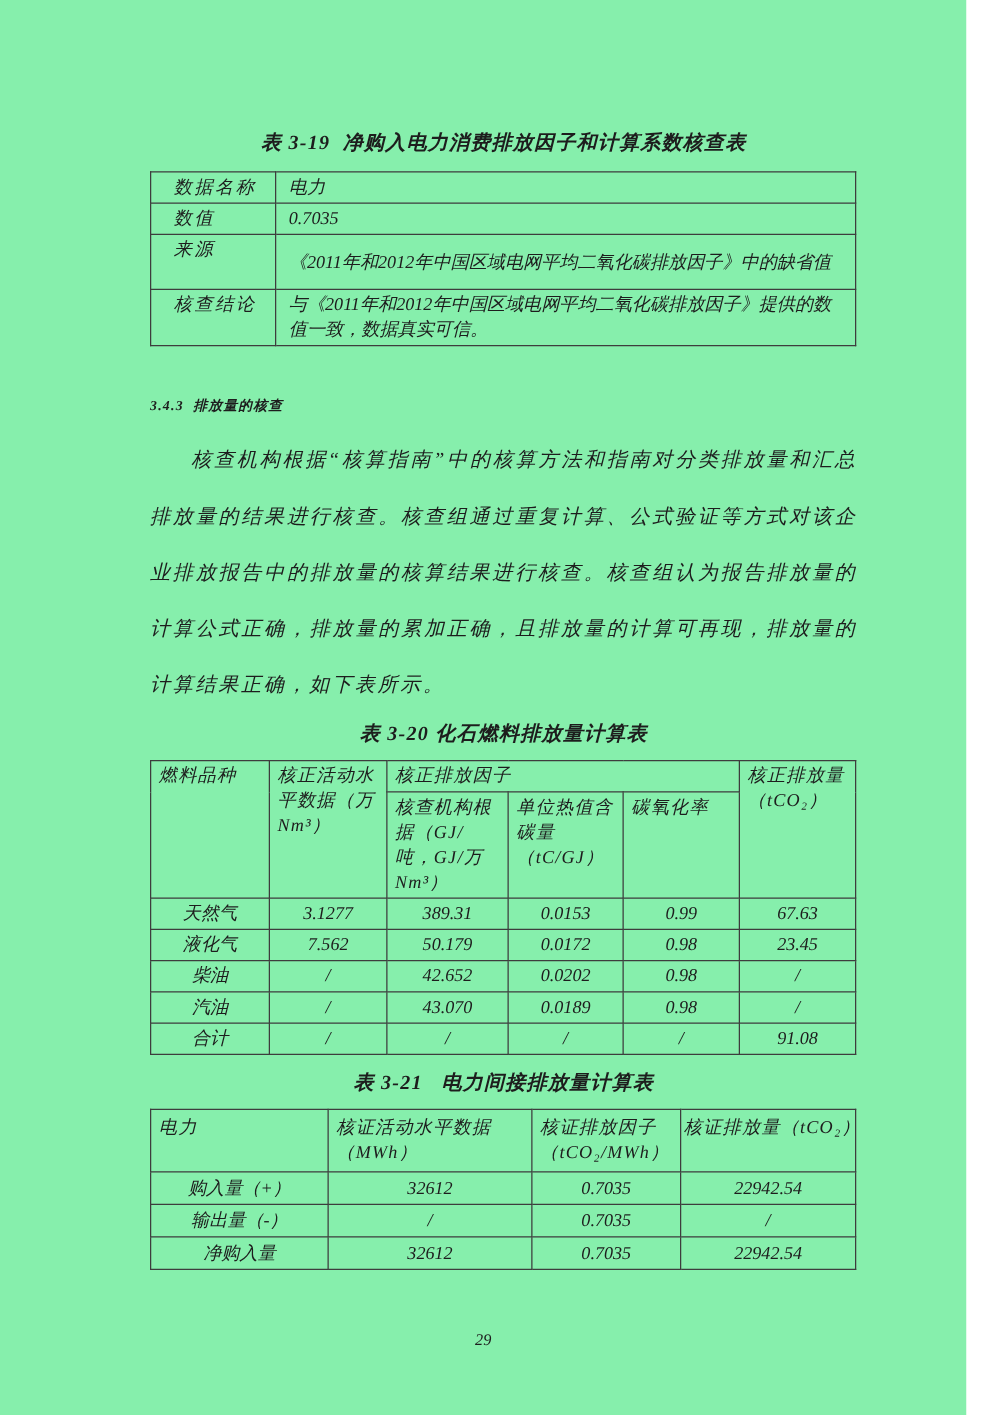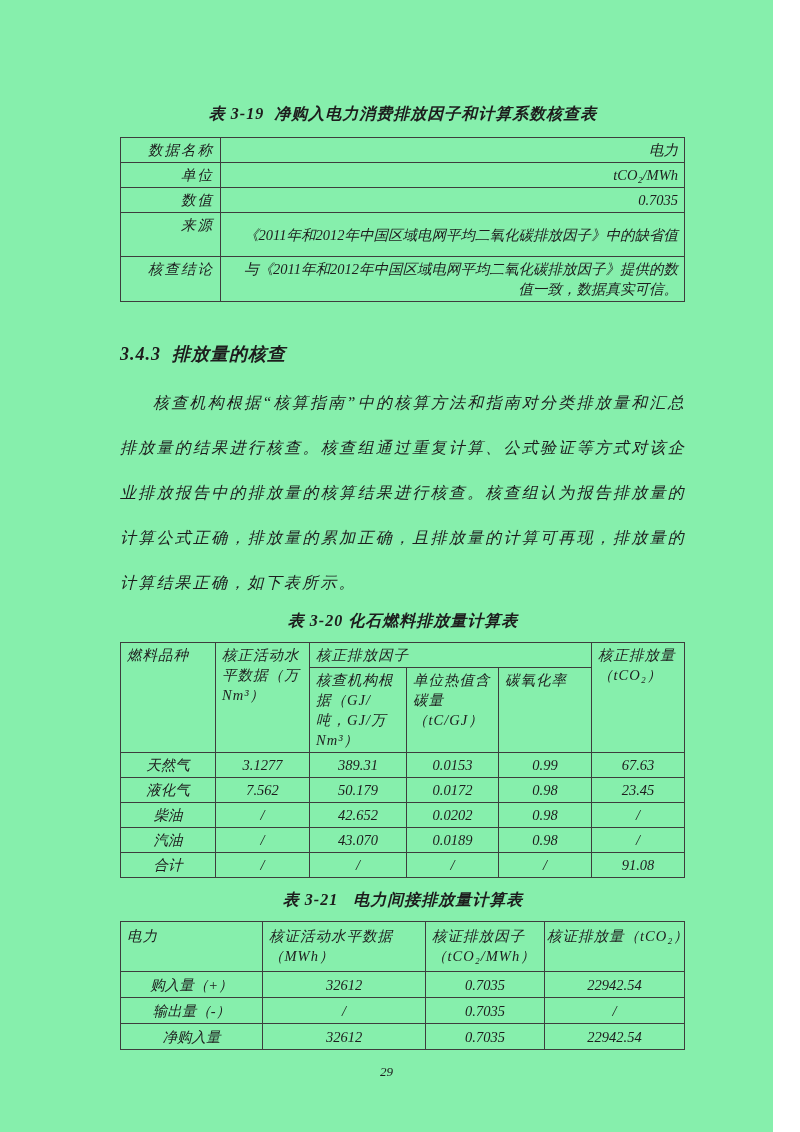--- a/index.html
+++ b/index.html
@@ -41,21 +41,21 @@
     font-size: 14.5px;
   }
   td, th {
     border: 1px solid #3d3d3d;
     padding: 2px 6px;
     line-height: 20px;
     font-weight: normal;
     vertical-align: middle;
     overflow: hidden;
   }
-  .t19 { margin-top: 12px; text-align: right; }
+  .t19 { margin-top: 12px; }
   .t19 td.label {
     padding-left: 18px;
     letter-spacing: 2px;
     width: 100px;
   }
   .t19 td.value { padding-left: 10px; }
   .t19 tr { height: 24px; }
   .t19 tr.tall { height: 44px; }
 
   .t20 { margin-top: 10px; }
@@ -74,21 +74,21 @@
     vertical-align: top;
     letter-spacing: 1px;
     padding-top: 4px;
     height: 50px;
   }
   .t21 th.nowrap { white-space: nowrap; padding-left: 2px; padding-right: 2px; }
   .t21 td { text-align: center; height: 26px; }
 
   .section-heading {
     margin-top: 40px;
-    font-size: 18px;
+    font-size: 11px;
     font-weight: bold;
     letter-spacing: 1px;
     white-space: pre-wrap;
   }
   .para {
     margin-top: 14px;
     font-size: 16px;
     line-height: 45px;
     letter-spacing: 2.2px;
     text-align: justify;
@@ -113,24 +113,20 @@
 
     <table class="t19">
       <colgroup>
           <col style="width:100px">
           <col style="width:464px">
         </colgroup>
       <tbody>
           <tr>
         <td class="label">数据名称</td>
         <td class="value">电力</td>
-      </tr>
-      <tr>
-        <td class="label">单位</td>
-        <td class="value">tCO₂/MWh</td>
       </tr>
       <tr>
         <td class="label">数值</td>
         <td class="value">0.7035</td>
       </tr>
       <tr class="tall">
         <td class="label" style="vertical-align:top;">来源</td>
         <td class="value">《2011年和2012年中国区域电网平均二氧化碳排放因子》中的缺省值</td>
       </tr>
       <tr class="tall">

